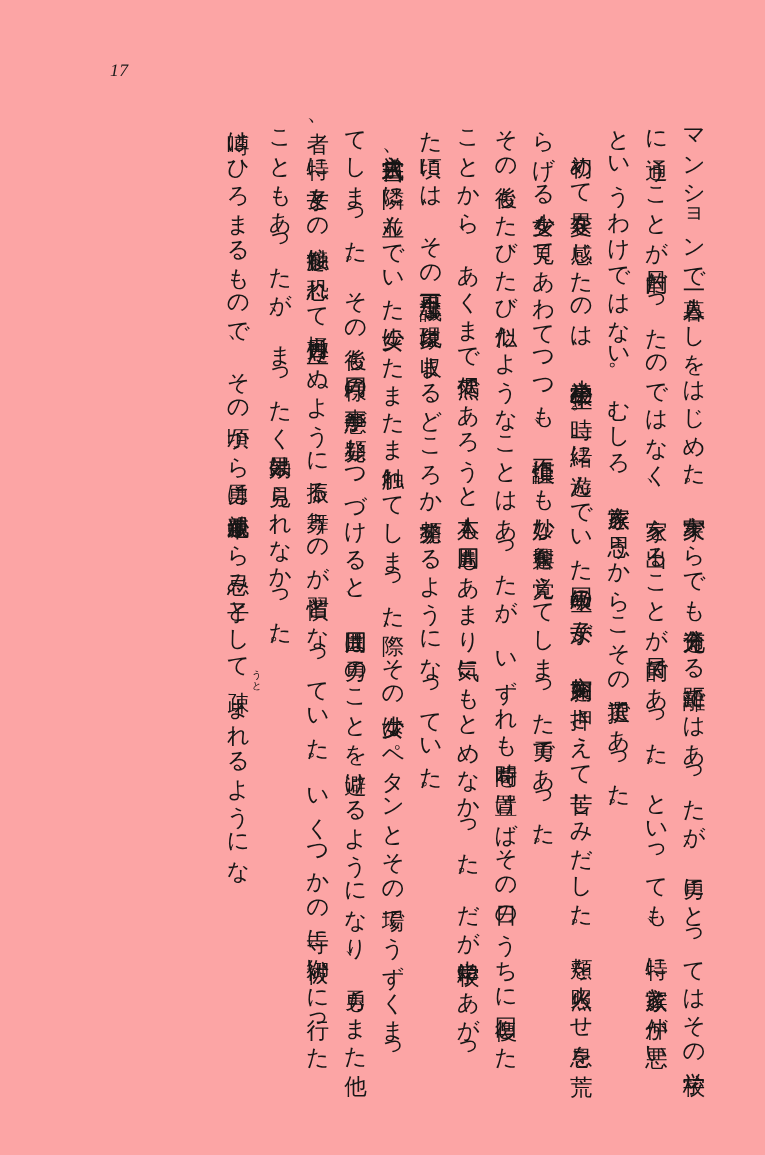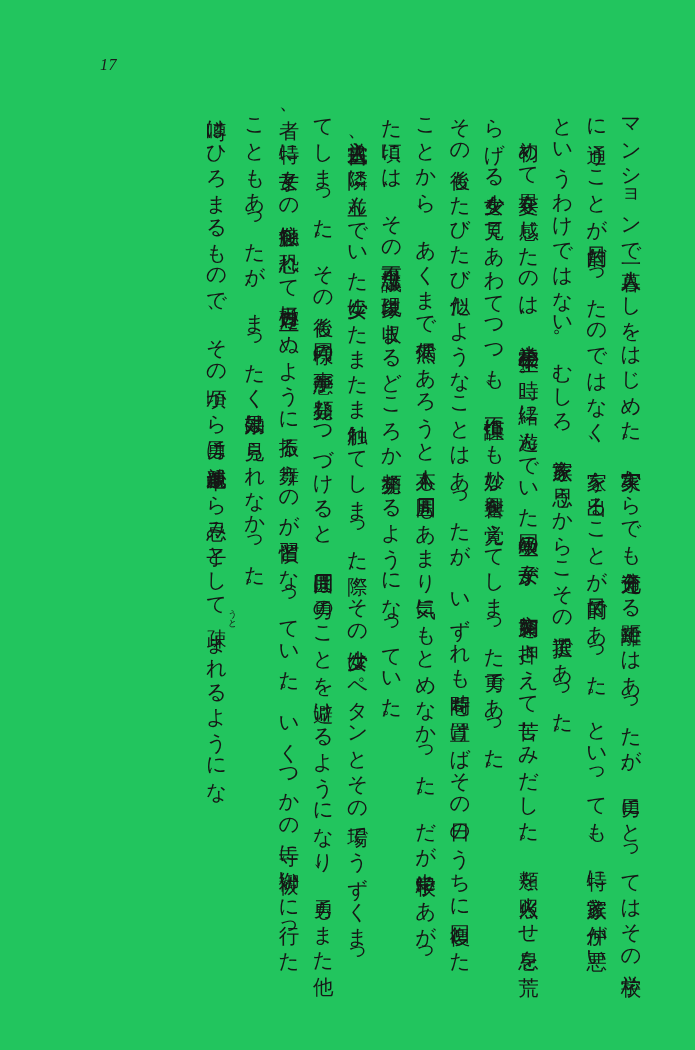--- a/index.html
+++ b/index.html
@@ -11,21 +11,21 @@
     width: 695px;
     height: 1050px;
     overflow: hidden;
     font-family: "Liberation Serif", "DejaVu Serif", serif;
     color: #141414;
   }
   .page {
     position: relative;
     width: 695px;
     height: 1050px;
-    background: #22c55e;
+    background: #fca5a5;
     box-sizing: border-box;
   }
   .page-number {
     position: absolute;
     top: 56px;
     left: 100px;
     font-family: "Liberation Serif", "DejaVu Serif", serif;
     font-style: italic;
     font-size: 16px;
     color: #1a1a1a;

